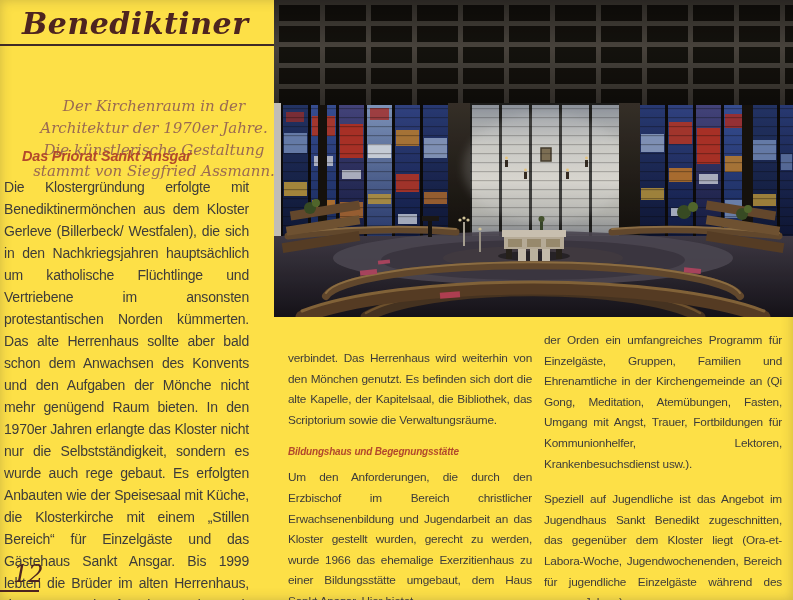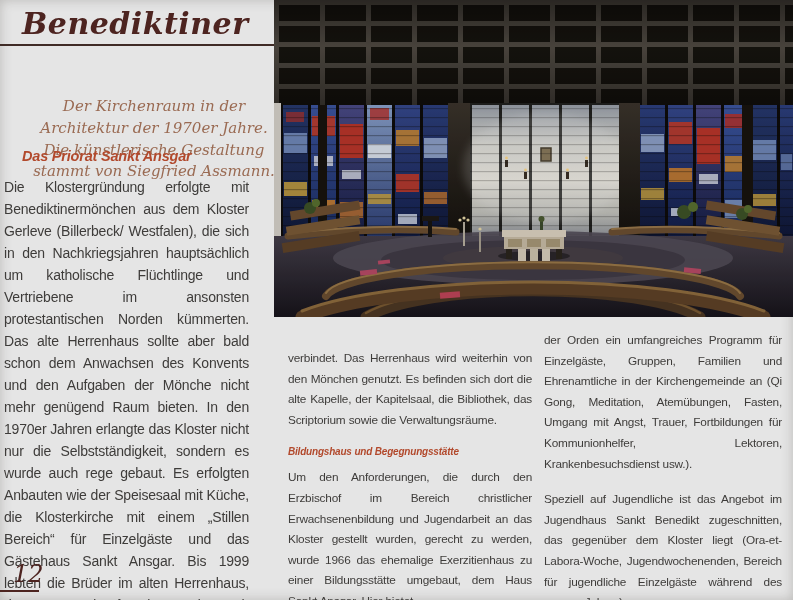--- a/index.html
+++ b/index.html
@@ -1,19 +1,19 @@
 <!DOCTYPE html>
 <html lang="de"><head>
 <meta charset="utf-8">
 <style>
   * { margin:0; padding:0; box-sizing:border-box; }
   body { background:#777; font-family:"Liberation Sans", sans-serif; }
   .page {
     position:relative; width:793px; height:600px; overflow:hidden;
-    background:#e5e5e5;
+    background:#fde047;
     box-shadow: inset 0 0 12px rgba(60,55,48,.25);
   }
   
   .page-title {
     position:absolute; left:22px; top:6px;
     font-family:"DejaVu Serif", serif; font-style:italic; font-weight:600;
     font-size:30px; letter-spacing:.5px; color:#4d2420;
   }
   .title-rule {
     position:absolute; left:0; top:44px; width:274px; height:2px;

